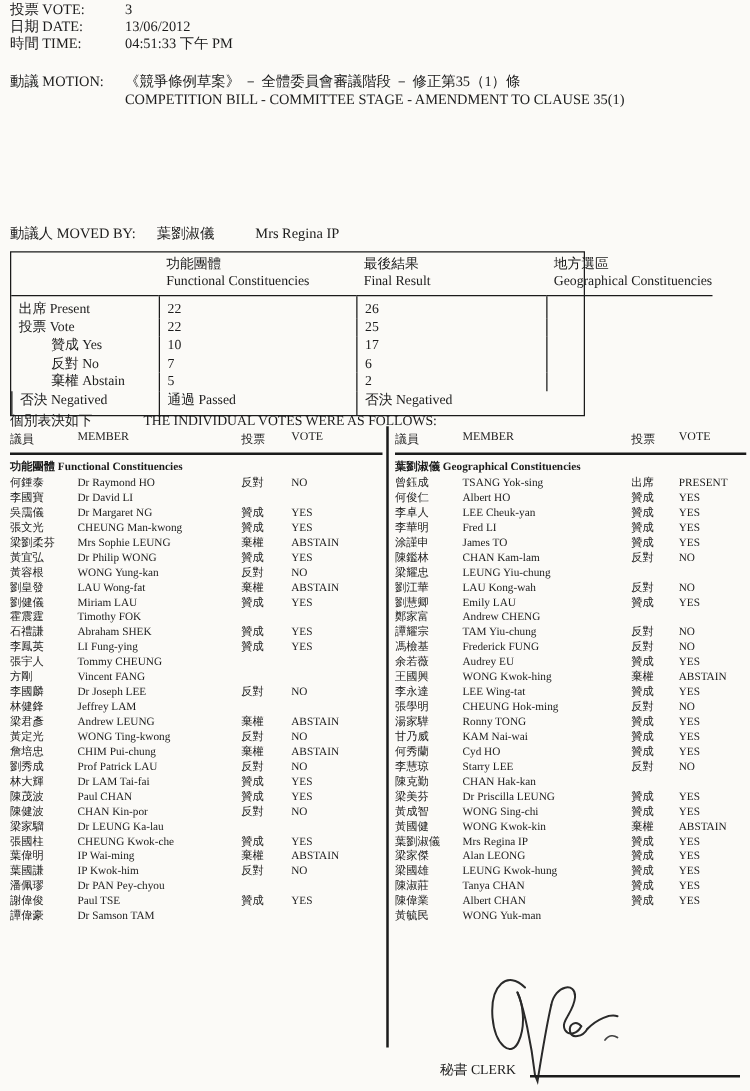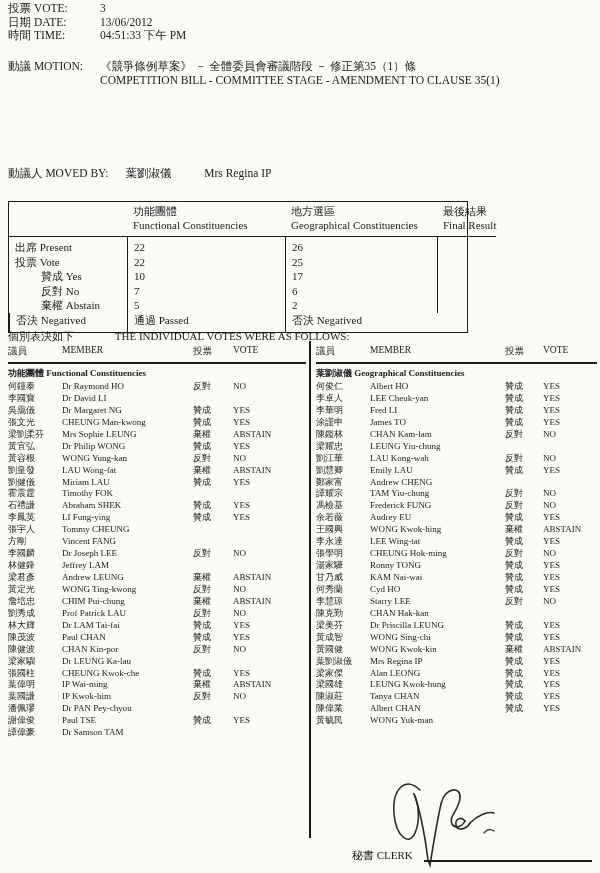--- a/index.html
+++ b/index.html
@@ -8,21 +8,21 @@
     position:relative; width:600px; height:873px; margin:0 auto;
     background:#fbfaf7; color:#1b1b1b; overflow:hidden;
     font-family:"Liberation Serif","DejaVu Serif",serif;
   }
   
   .meta-block { position:absolute; left:8px; top:2px; }
   .kv { display:flex; font-size:11.5px; line-height:13.5px; }
   .kv .k { width:92px; flex:0 0 92px; }
   .motion-block { position:absolute; left:8px; top:59px; display:flex; font-size:11.5px; line-height:14px; }
   .motion-block .k { width:92px; flex:0 0 92px; }
-  .moved-by { position:absolute; left:8px; top:166px; font-size:11.5px; }
+  .moved-by { position:absolute; left:8px; top:179px; font-size:11.5px; }
   .moved-by .zh { margin-left:14px; }
   .moved-by .en { margin-left:30px; }
 
   
   .summary {
     position:absolute; left:8px; top:201px; width:460px;
     display:grid; grid-template-columns:118px 158px 152px 1fr;
     border:1.8px solid #1b1b1b; font-size:11px;
   }
   .sc { padding-left:6px; line-height:14.6px; }
@@ -86,26 +86,26 @@
     <span class="en">Mrs Regina IP</span>
   </div>
 
   <div class="summary" id="summary-table">
     <div class="sh"></div>
     <div class="sh bl">
       <div>功能團體</div>
       <div>Functional Constituencies</div>
     </div>
     <div class="sh bl">
+      <div>最後結果</div>
+      <div>Final Result</div>
+    </div>
+    <div class="sh bl">
       <div>地方選區</div>
       <div>Geographical Constituencies</div>
-    </div>
-    <div class="sh bl">
-      <div>最後結果</div>
-      <div>Final Result</div>
     </div>
 
   <div class="sc first">出席 Present</div>
       <div class="sc bl first">22</div>
       <div class="sc bl first">26</div>
       <div class="sc bl first"></div>
       <div class="sc">投票 Vote</div>
       <div class="sc bl">22</div>
       <div class="sc bl">25</div>
       <div class="sc bl"></div>
@@ -326,20 +326,26 @@
   <div class="members right">
     <div class="mt-head">
       <span>議員</span>
       <span>MEMBER</span>
       <span>投票</span>
       <span>VOTE</span>
     </div>
     <div class="mt-section">葉劉淑儀 Geographical Constituencies</div>
     <div id="rows-geographical">
         <div class="m-row">
+          <span>曾鈺成</span>
+          <span>TSANG Yok-sing</span>
+          <span>出席</span>
+          <span>PRESENT</span>
+        </div>
+        <div class="m-row">
           <span>何俊仁</span>
           <span>Albert HO</span>
           <span>贊成</span>
           <span>YES</span>
         </div>
         <div class="m-row">
           <span>李卓人</span>
           <span>LEE Cheuk-yan</span>
           <span>贊成</span>
           <span>YES</span>

